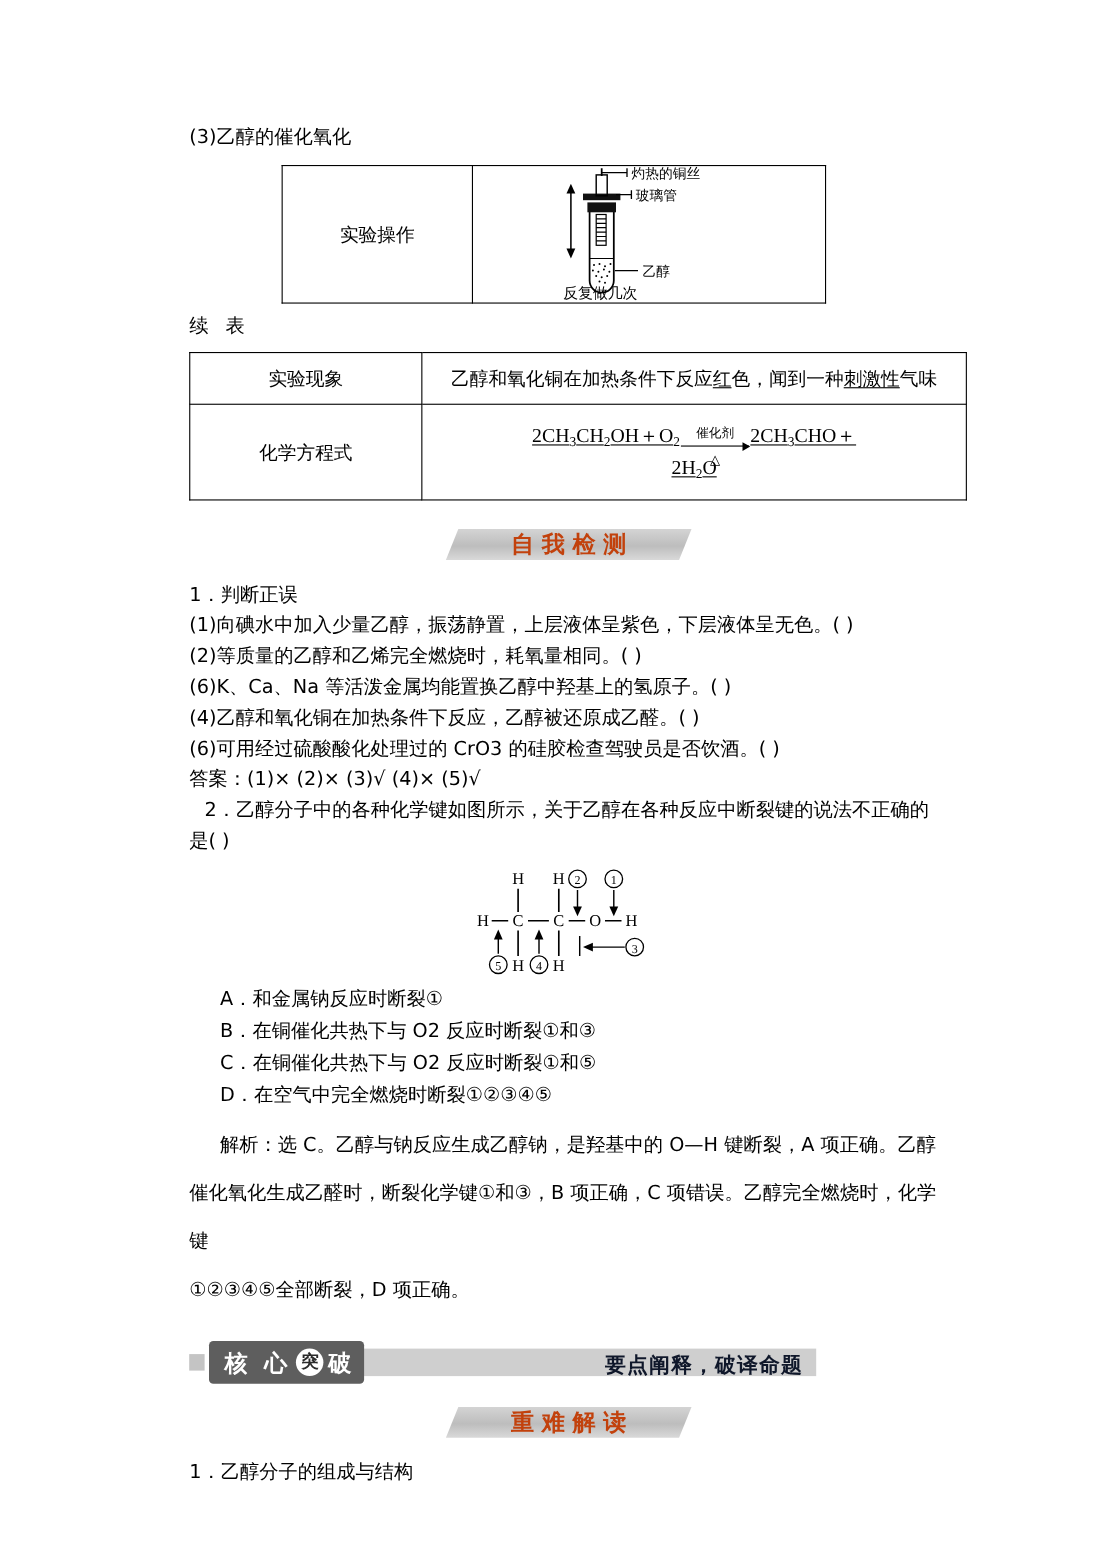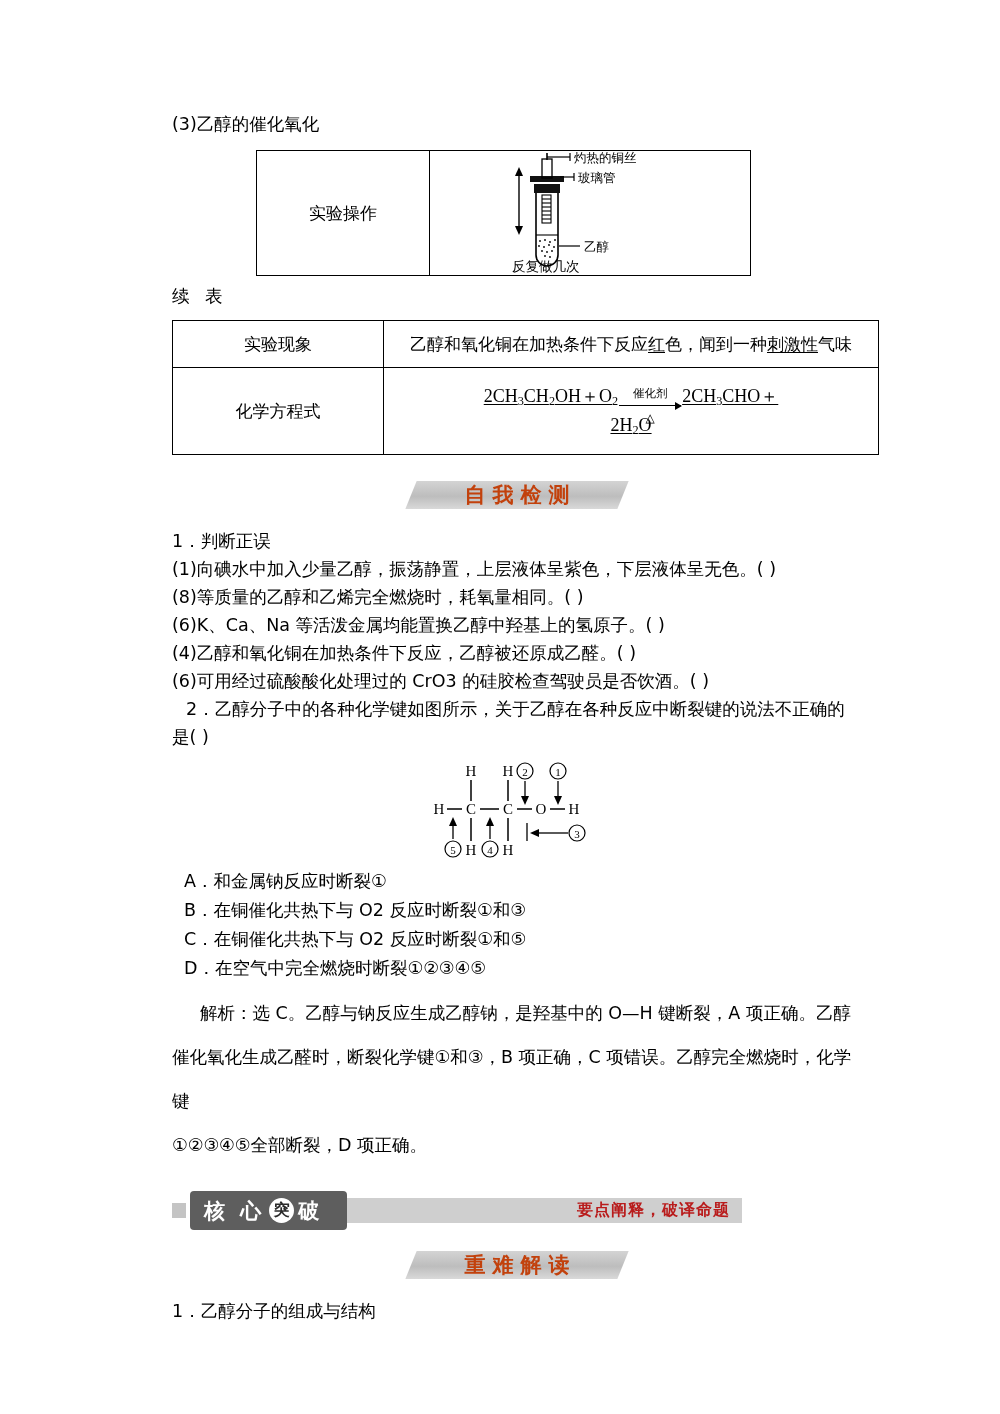--- a/index.html
+++ b/index.html
@@ -116,21 +116,21 @@
     top: 12px;
     width: 14px;
     height: 15px;
     background: #c4c4c4;
   }
   .core-banner .darkbox {
     position: absolute;
     left: 18px;
     top: 0px;
     height: 39px;
-    padding: 0 24px 0 14px;
+    padding: 0 8px 0 14px;
     background: #5e5e5e;
     border-radius: 4px;
     display: flex;
     align-items: center;
   }
   .core-banner .darkbox span.t {
     font-family: "DejaVu Sans", sans-serif;
     font-weight: bold;
     font-size: 21px;
     color: #ffffff;
@@ -148,31 +148,31 @@
     font-weight: bold;
     font-size: 16px;
     margin: 0 4px;
   }
   .core-banner .subtitle {
     position: absolute;
     right: 132px;
     top: 9px;
     font-family: "DejaVu Sans", sans-serif;
     font-weight: bold;
-    font-size: 16px;
+    font-size: 19px;
     letter-spacing: 1px;
-    color: #b91c1c;
+    color: #0f172a;
   }
 
   
   .u { text-decoration: underline; text-underline-offset: 2px; }
 
   
   .qline { font-size: 17.5px; line-height: 28px; font-family: "DejaVu Sans", sans-serif; white-space: nowrap; }
-  .opt { font-size: 17.5px; line-height: 29px; font-family: "DejaVu Sans", sans-serif; margin-left: 12px; }
+  .opt { font-size: 17.5px; line-height: 29px; font-family: "DejaVu Sans", sans-serif; margin-left: 28px; }
   .explain { font-size: 17.5px; line-height: 44px; font-family: "DejaVu Sans", sans-serif; }
   .explain .first { margin-left: 28px; }
 
   .eq-wrap { text-align: center; font-family: "Liberation Serif", serif; }
   .eq-line1 { font-size: 18px; white-space: nowrap; }
   .eq-line2 { font-size: 18px; margin-top: 6px; }
   .rxn-arrow {
     display: inline-block;
     position: relative;
     width: 62px;
@@ -309,24 +309,25 @@
     </tbody>
       </table>
 
     <div class="center-banner">
       <div class="para"></div>
       <div class="btxt">自我检测</div>
     </div>
 
     <div class="qline">1．判断正误</div>
     <div class="qline">(1)向碘水中加入少量乙醇，振荡静置，上层液体呈紫色，下层液体呈无色。(      )</div>
-    <div class="qline">(8)等质量的乙醇和乙烯完全燃烧时，耗氧量相同。(      )</div>
+    <div class="qline">(2)等质量的乙醇和乙烯完全燃烧时，耗氧量相同。(      )</div>
     <div class="qline">(6)K、Ca、Na 等活泼金属均能置换乙醇中羟基上的氢原子。(      )</div>
     <div class="qline">(4)乙醇和氧化铜在加热条件下反应，乙醇被还原成乙醛。(      )</div>
     <div class="qline">(6)可用经过硫酸酸化处理过的 CrO3 的硅胶检查驾驶员是否饮酒。(      )</div>
+    <div class="qline">答案：(1)×    (2)×    (3)√    (4)×    (5)√</div>
 
     <div class="qline" style="margin-left:14px;">2．乙醇分子中的各种化学键如图所示，关于乙醇在各种反应中断裂键的说法不正确的</div>
     <div class="qline">是(      )</div>
 
     <svg class="molecule" width="200" height="100" viewBox="0 0 200 100">
       <g font-family="Liberation Serif, serif" font-size="15" fill="#000">
 
         <text x="54" y="15" text-anchor="middle">H</text>
         <text x="91" y="15" text-anchor="middle">H</text>
 

